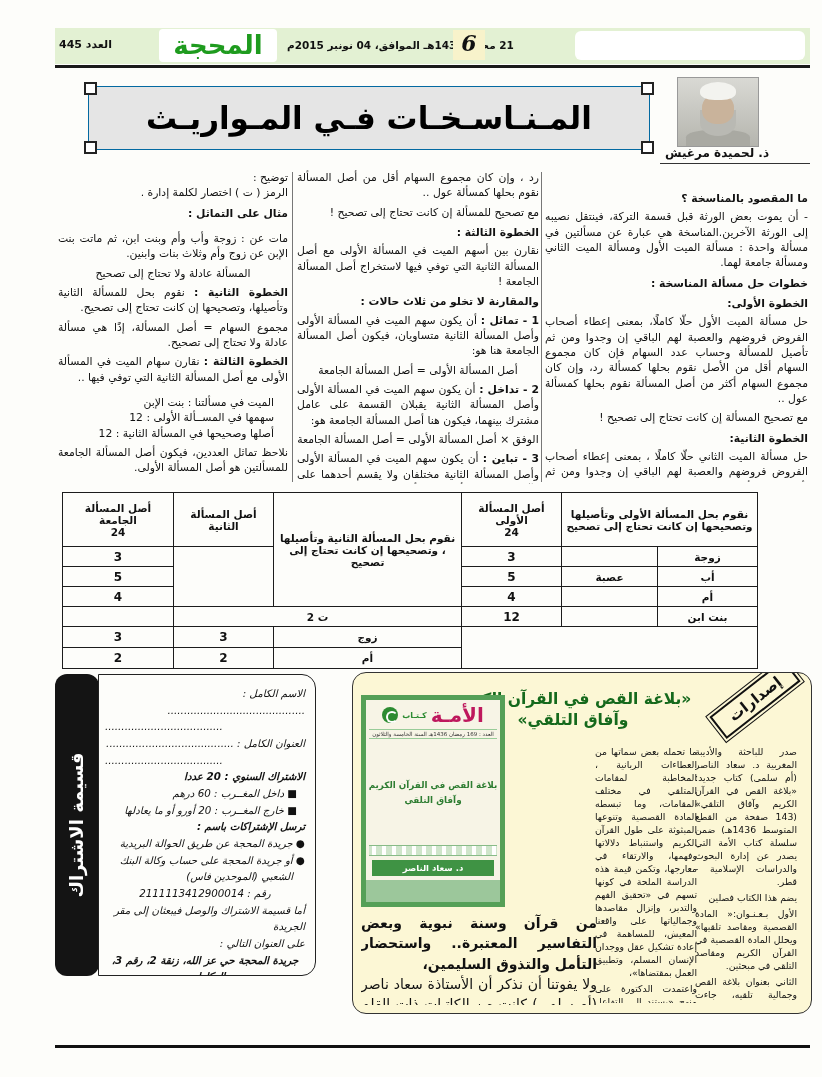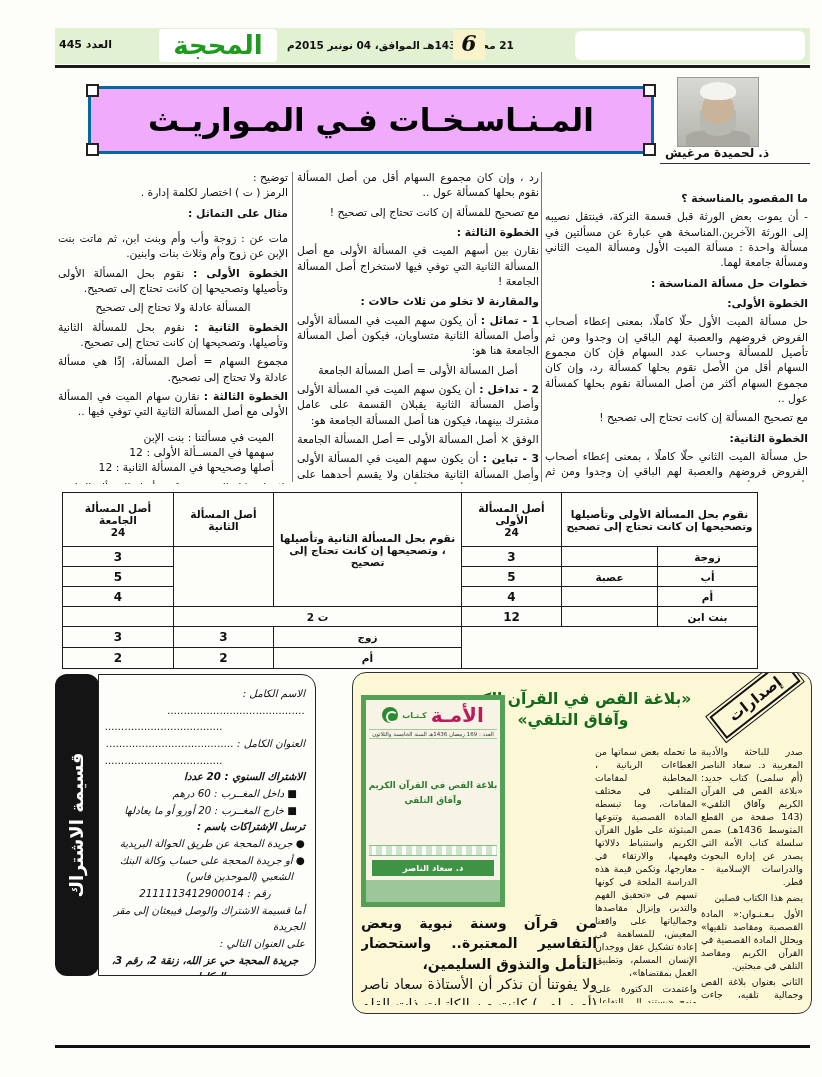--- a/index.html
+++ b/index.html
@@ -10,21 +10,21 @@
   #masthead{left:55px;top:28px;width:755px;height:36px;background:#e3f1d3;}
   #issue-no{left:4px;top:10px;font-size:11px;font-weight:bold;}
   #paper-logo-box{left:104px;top:1px;width:118px;height:33px;background:#fff;border-radius:4px;text-align:center;}
   #paper-logo{font-size:26px;font-weight:900;color:#1e9b1e;line-height:33px;letter-spacing:1px;}
   #masthead-date{left:232px;top:11px;font-size:10.5px;font-weight:bold;}
   #page-number{left:398px;top:2px;width:32px;height:30px;background:#f8f3cb;text-align:center;
                font:italic 900 22px "DejaVu Serif",serif;}
   #masthead-blank{left:520px;top:3px;width:230px;height:29px;background:#fff;border-radius:6px;}
   #masthead-rule{left:55px;top:65px;width:755px;height:3px;background:#1a1a1a;}
   
-  #title-banner{left:88px;top:86px;width:560px;height:62px;background:#f0abfc;border:3px solid #0369a1;}
+  #title-banner{left:88px;top:86px;width:560px;height:62px;background:#e5e5e5;border:1px solid #0369a1;}
   #title-banner .corner{position:absolute;width:9px;height:9px;border:2px solid #222;background:#fff;}
   #title-text{width:100%;text-align:center;font-size:31px;font-weight:900;line-height:62px;
               letter-spacing:1px;color:#000;}
   
   #author-photo{left:677px;top:77px;width:80px;height:68px;background:linear-gradient(#d9d9d4,#b5b5ae);
                 border:1px solid #999;overflow:hidden;}
   .cap{position:absolute;left:22px;top:4px;width:36px;height:18px;background:#f3f3ef;border-radius:50% 50% 40% 40%;}
   .face{position:absolute;left:24px;top:16px;width:32px;height:30px;background:#c9b39b;border-radius:45%;}
   .beard{position:absolute;left:22px;top:32px;width:36px;height:26px;background:#b9b9b3;border-radius:0 0 50% 50%;}
   .shoulders{position:absolute;left:8px;top:52px;width:64px;height:18px;background:#a9a9a2;border-radius:40% 40% 0 0;}
@@ -58,21 +58,21 @@
   #sub-box p{margin:0;}
   
   #review-box{left:352px;top:672px;width:458px;height:340px;background:#fcf7d5;border:1.4px solid #333;
               border-radius:14px;overflow:hidden;}
   #stamp{left:355px;top:12px;transform:rotate(-38deg);background:#fcf7d5;border:2.2px solid #111;
          padding:3px 14px;font-size:15px;font-weight:900;box-shadow:0 0 0 2px #fcf7d5,0 0 0 3px #111;}
   #review-headline{right:118px;top:16px;width:240px;text-align:center;color:#15691c;
                    font-size:15.5px;font-weight:900;line-height:1.35;}
   .rcol{font-size:9.3px;line-height:1.4;text-align:justify;overflow:hidden;}
   .rcol p{margin:0 0 3px 0;}
-  #rev-col1{right:8px;top:72px;width:102px;height:258px;}
+  #rev-col1{right:14px;top:72px;width:102px;height:258px;}
   #rev-col2{right:114px;top:72px;width:102px;height:258px;}
   #rev-under{left:8px;top:240px;width:236px;height:92px;font-size:14px;line-height:1.45;
              text-align:justify;overflow:hidden;}
   #rev-under .b{font-weight:bold;}
   
   #book-cover{left:8px;top:22px;width:144px;height:212px;background:#55a057;padding:5px;box-sizing:border-box;}
   #cover-inner{width:100%;height:100%;background:#f7f4e6;display:flex;flex-direction:column;overflow:hidden;}
   #cover-head{display:flex;align-items:center;justify-content:center;gap:4px;padding:3px 2px 1px 2px;}
   #cover-series-name{font-size:20px;font-weight:900;color:#be185d;}
   #cover-series-top{font-size:8px;color:#2c8b31;font-weight:bold;}
@@ -150,21 +150,20 @@
     <p class="ctr">الوفق × أصل المسألة الأولى = أصل المسألة الجامعة</p>
     <p><b>3 - تباين :</b><span> أن يكون سهم الميت في المسألة الأولى وأصل المسألة الثانية مختلفان ولا يقسم أحدهما على الآخر، فيكون هنا أصل المسألة الجامعة هو:</span></p>
 
   </div>
 
   <div id="col-left" class="abs col">
     <p style="margin-bottom:0;">توضيح :</p>
     <p>الرمز ( ت )  اختصار لكلمة إدارة .</p>
     <p class="hd" style="margin-bottom:10px;">مثال على التماثل :</p>
     <p>مات عن : زوجة وأب وأم وبنت ابن، ثم ماتت بنت الإبن عن زوج وأم وثلاث بنات وابنين.</p>
-    <p><b>الخطوة الأولى :</b><span> نقوم بحل المسألة الأولى وتأصيلها وتصحيحها إن كانت تحتاج إلى تصحيح.</span></p>
     <p class="ctr">المسألة عادلة ولا تحتاج إلى تصحيح</p>
     <p><b>الخطوة الثانية :</b><span> نقوم بحل للمسألة الثانية وتأصيلها، وتصحيحها إن كانت تحتاج إلى تصحيح.</span></p>
     <p>مجموع السهام = أصل المسألة، إذًا هي مسألة عادلة ولا تحتاج إلى تصحيح.</p>
     <p><b>الخطوة الثالثة :</b><span> نقارن سهام الميت في المسألة الأولى مع أصل المسألة الثانية التي توفي فيها ..</span></p>
     <p style="margin:10px 14px 0 0;">الميت في مسألتنا : بنت الإبن</p>
     <p style="margin:0 14px 0 0;">سهمها في المســألة الأولى : 12</p>
     <p style="margin:0 14px 4px 0;">أصلها وصحيحها في المسألة الثانية : 12</p>
     <p>نلاحظ تماثل العددين، فيكون أصل المسألة الجامعة للمسألتين هو أصل المسألة الأولى.</p>
   </div>
 

